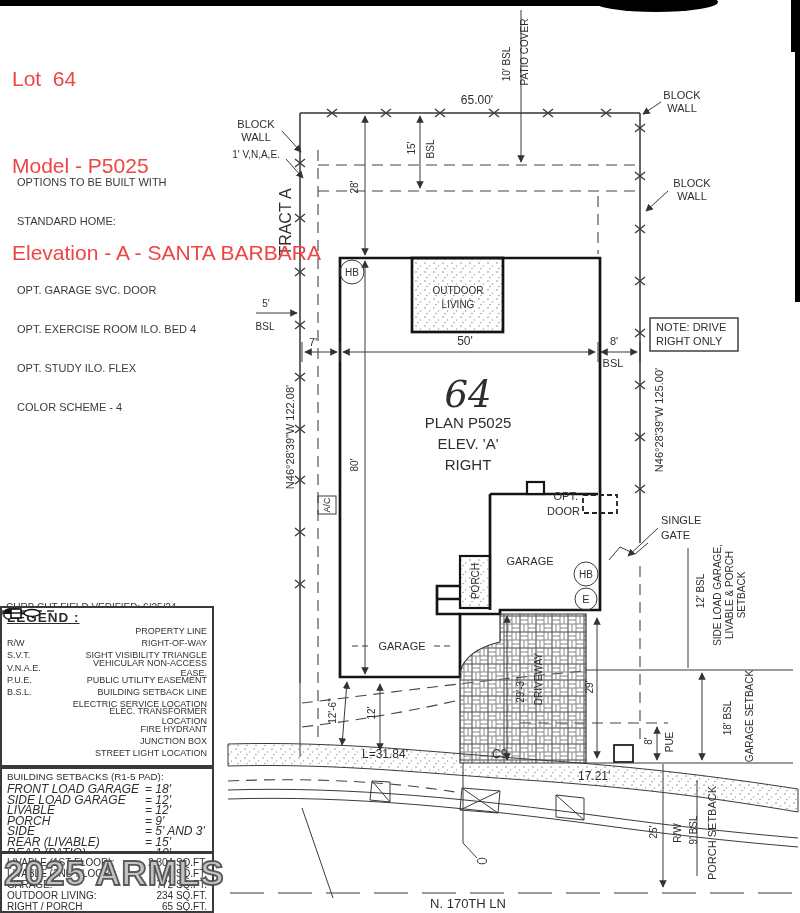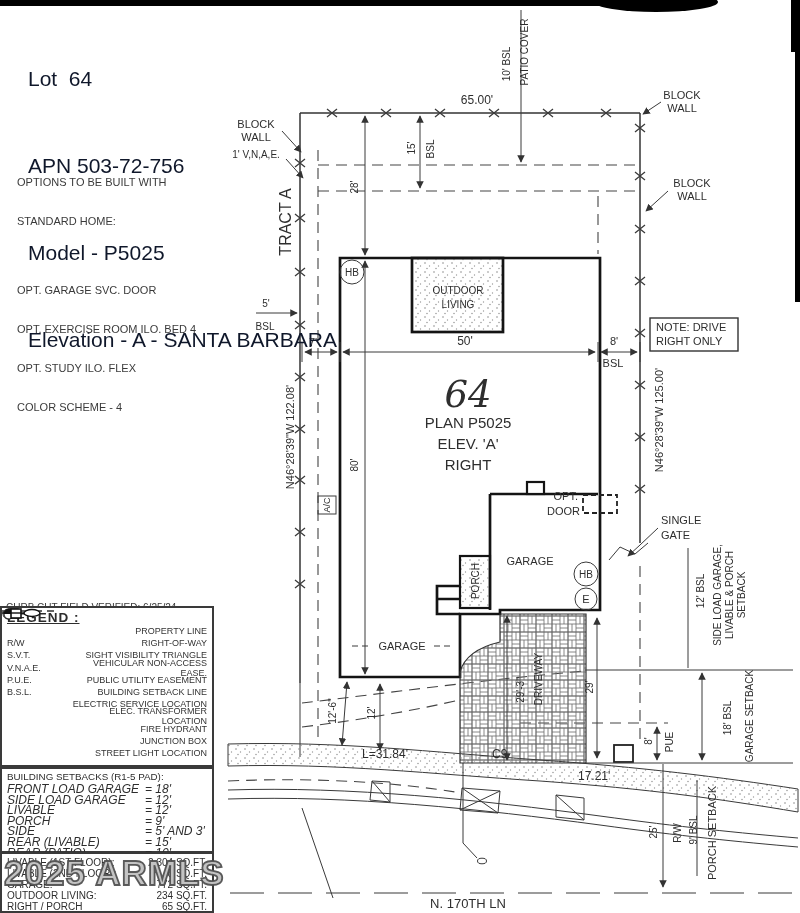--- a/index.html
+++ b/index.html
@@ -1,20 +1,20 @@
 <!DOCTYPE html>
 <html><head>
 <meta charset="utf-8">
 <style>
   html,body{margin:0;padding:0;}
   body{width:800px;height:913px;position:relative;background:#ffffff;overflow:hidden;
        font-family:"Liberation Sans", sans-serif;color:#2d2d2d;}
   .abs{position:absolute;}
   
-  .hd{left:28px;top:6px;white-space:pre;line-height:29px;font-size:21px;color:#0f172a;}
+  .hd{left:12px;top:6px;white-space:pre;line-height:29px;font-size:21px;color:#ef4444;}
   .opts{left:17px;top:150px;font-size:11px;line-height:13px;color:#3a3a3a;white-space:pre;}
   .opts .gap{height:4px;}
   
   .verified{left:6px;top:578px;font-size:10px;line-height:12px;color:#3a3a3a;white-space:pre;}
   .box{border:2px solid #3a3a3a;background:#fff;box-sizing:border-box;}
   .legend{left:0;top:606px;width:214px;height:161px;padding:2px 5px;}
   .legend h3{margin:0;font-size:13.5px;font-weight:bold;text-decoration:underline;letter-spacing:1px;}
   .lg-row{display:flex;align-items:center;height:12.2px;font-size:9px;}
   .lg-sym{width:62px;flex:none;color:#333;}
   .lg-lbl{flex:1;text-align:right;color:#333;}
@@ -260,21 +260,20 @@
   <g>
     <rect x="0" y="0" width="636" height="6" fill="#000"></rect>
     <ellipse cx="656" cy="2" rx="62" ry="10" fill="#000"></ellipse>
     <rect x="791" y="0" width="9" height="52" fill="#000"></rect>
     <rect x="795" y="52" width="5" height="250" fill="#000"></rect>
   </g>
 </svg>
 
 <div class="abs hd">
   <div>Lot  64</div>
-  <div>APN 503-72-756</div>
   <div>Model - P5025</div>
   <div>Elevation - A - SANTA BARBARA</div>
 </div>
 
 <div class="abs opts">
   <div>OPTIONS TO BE BUILT WITH</div>
   <div>STANDARD HOME:</div>
   <div class="gap"></div>
   <div>OPT. GARAGE SVC. DOOR</div>
   <div>OPT. EXERCISE ROOM ILO. BED 4</div>

